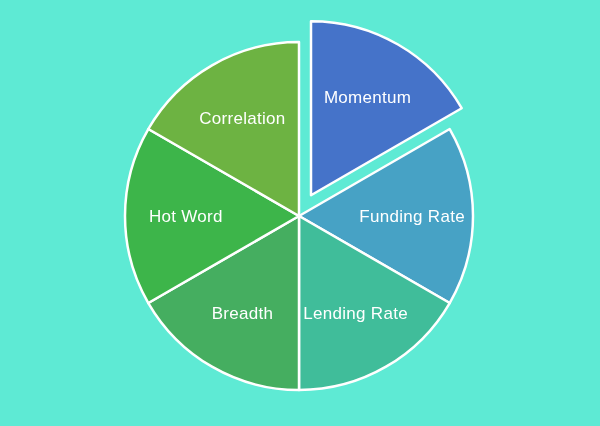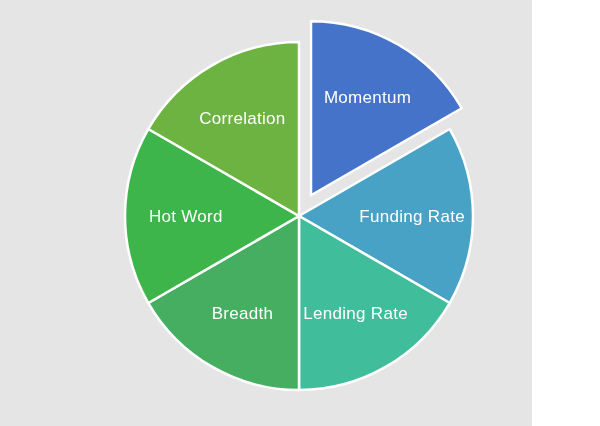--- a/index.html
+++ b/index.html
@@ -2,23 +2,23 @@
 <html><head>
 <meta charset="utf-8">
 <style>
   html, body {
     margin: 0;
     padding: 0;
     background: #ffffff;
   }
   .canvas {
     position: relative;
-    width: 532px;
+    width: 600px;
     height: 426px;
-    background: #e5e5e5;
+    background: #5eead4;
     overflow: hidden;
   }
   svg {
     display: block;
   }
   .slice-label {
     font-family: "Liberation Sans", "DejaVu Sans", sans-serif;
     font-size: 17px;
     font-weight: 400;
     letter-spacing: 0.3px;

